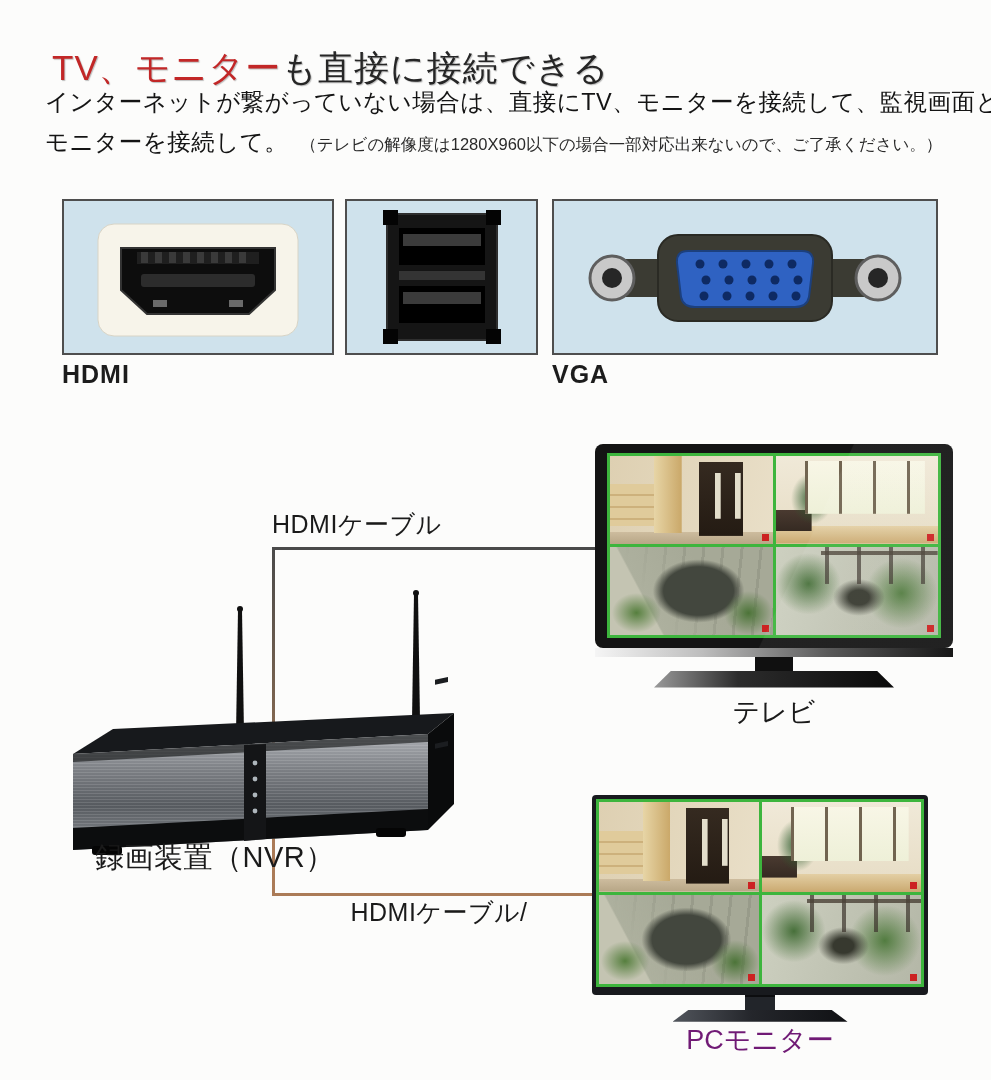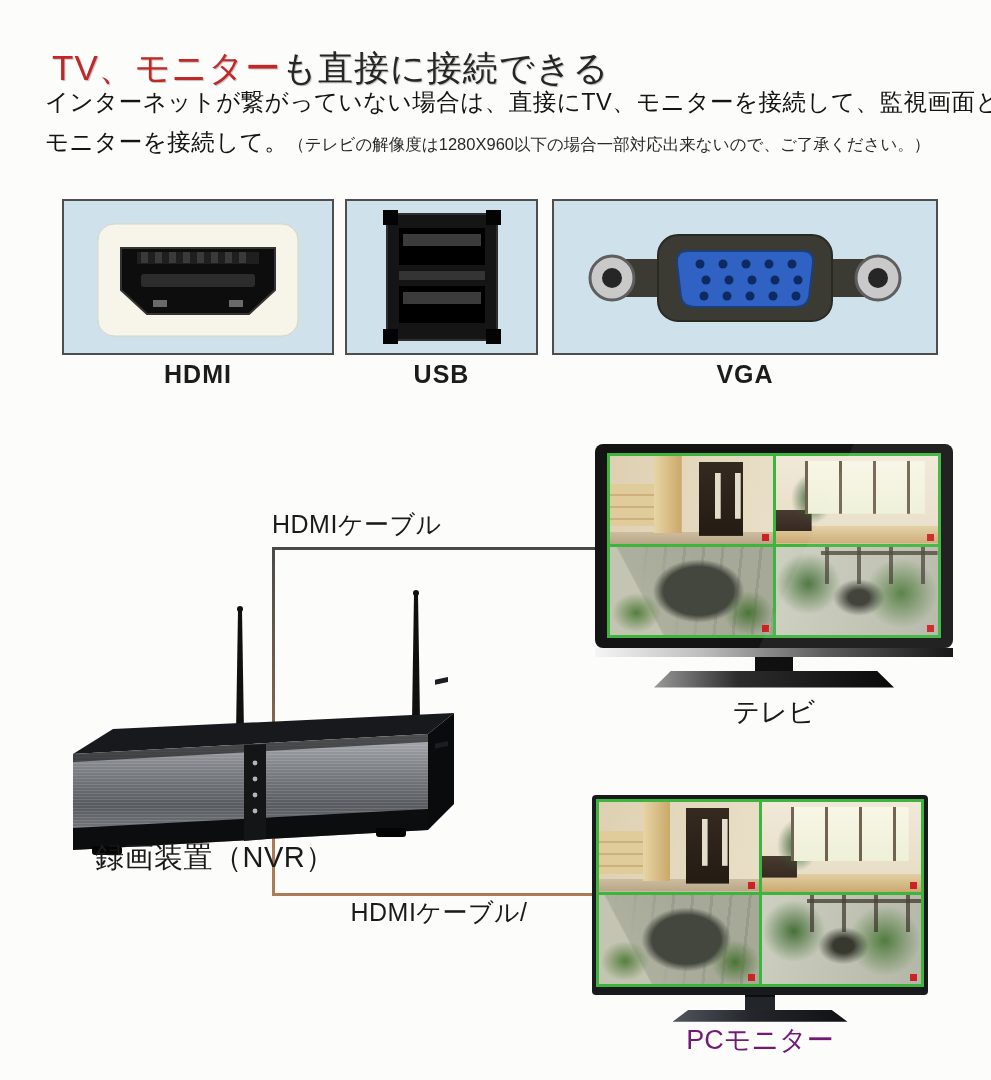--- a/index.html
+++ b/index.html
@@ -5,29 +5,29 @@
   html,body{margin:0;padding:0;}
   body{font-family:"Liberation Sans","DejaVu Sans",sans-serif;background:#ffffff;}
   .page{position:relative;width:991px;height:1080px;background:#fcfcfb;overflow:hidden;}
 
   
   .title{position:absolute;left:52px;top:22px;font-size:35px;font-weight:normal;
          letter-spacing:1px;color:#262626;text-shadow:1px 1px 1px rgba(0,0,0,.25);white-space:nowrap;}
   .title .hl{color:#c22727;}
   .intro1{position:absolute;left:45px;top:86px;font-size:23.5px;color:#141414;white-space:nowrap;letter-spacing:.5px;}
   .intro2{position:absolute;left:45px;top:126px;font-size:23.5px;color:#141414;white-space:nowrap;letter-spacing:.5px;}
-  .intro2 .note{font-size:16.5px;color:#2a2a2a;letter-spacing:0;}
+  .intro2 .note{font-size:16.5px;color:#2a2a2a;letter-spacing:0;margin-left:12px;}
 
   
   .port-box{position:absolute;top:199px;height:156px;background:#cfe2ec;border:2px solid #4e4e4e;
             box-sizing:border-box;display:flex;align-items:center;justify-content:center;}
   .pb-hdmi{left:62px;width:272px;}
   .pb-usb{left:345px;width:193px;}
   .pb-vga{left:552px;width:386px;}
-  .port-label{position:absolute;top:360px;font-size:25px;color:#1c1c1c;text-align:center;font-weight:bold;letter-spacing:1px;}
+  .port-label{position:absolute;top:360px;font-size:25px;color:#1c1c1c;font-weight:bold;letter-spacing:1px;}
   .pl-hdmi{left:62px;width:272px;}
   .pl-usb{left:345px;width:193px;}
   .pl-vga{left:552px;width:386px;}
 
   
   .cable{position:absolute;z-index:1;}
   .cable-top{left:272px;top:547px;width:326px;height:3px;background:#4a4a4a;}
   .cable-vert{left:272px;top:547px;width:3px;height:349px;
               background:linear-gradient(#4a4a4a,#7a634f 45%,#ab7b57 75%);}
   .cable-bot{left:272px;top:893px;width:328px;height:3px;background:#ab7b57;}
@@ -165,21 +165,20 @@
           <circle cx="242" cy="95" r="4.5"></circle>
       </g>
       <circle cx="58" cy="77" r="22" fill="#c9c9c9" stroke="#5e5e5e" stroke-width="3"></circle>
       <circle cx="58" cy="77" r="10" fill="#262626"></circle>
       <circle cx="324" cy="77" r="22" fill="#c9c9c9" stroke="#5e5e5e" stroke-width="3"></circle>
       <circle cx="324" cy="77" r="10" fill="#262626"></circle>
     </svg>
   </div>
 
   <div class="port-label pl-hdmi">HDMI</div>
-  <div class="port-label pl-usb">USB</div>
   <div class="port-label pl-vga">VGA</div>
 
   <div class="cable cable-top"></div>
   <div class="cable cable-vert"></div>
   <div class="cable cable-bot"></div>
   <div class="lbl-cable-top">HDMIケーブル</div>
   <div class="lbl-cable-bot">
     <div>HDMIケーブル/</div>
   </div>
 

